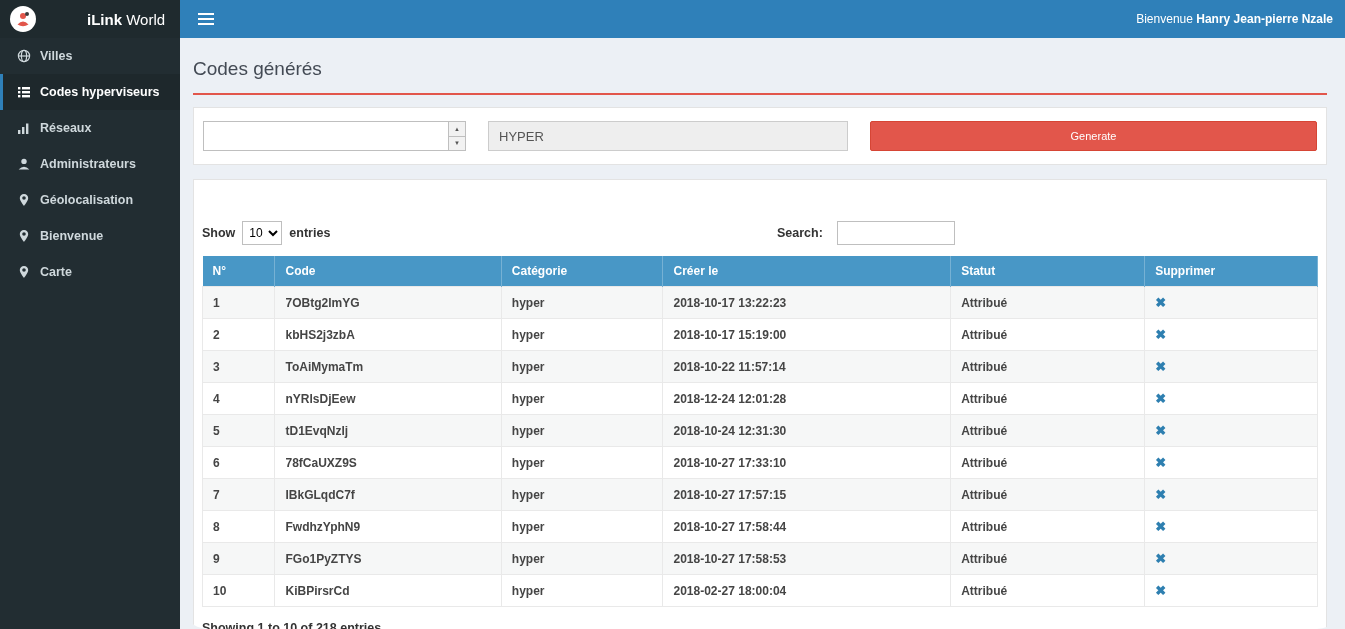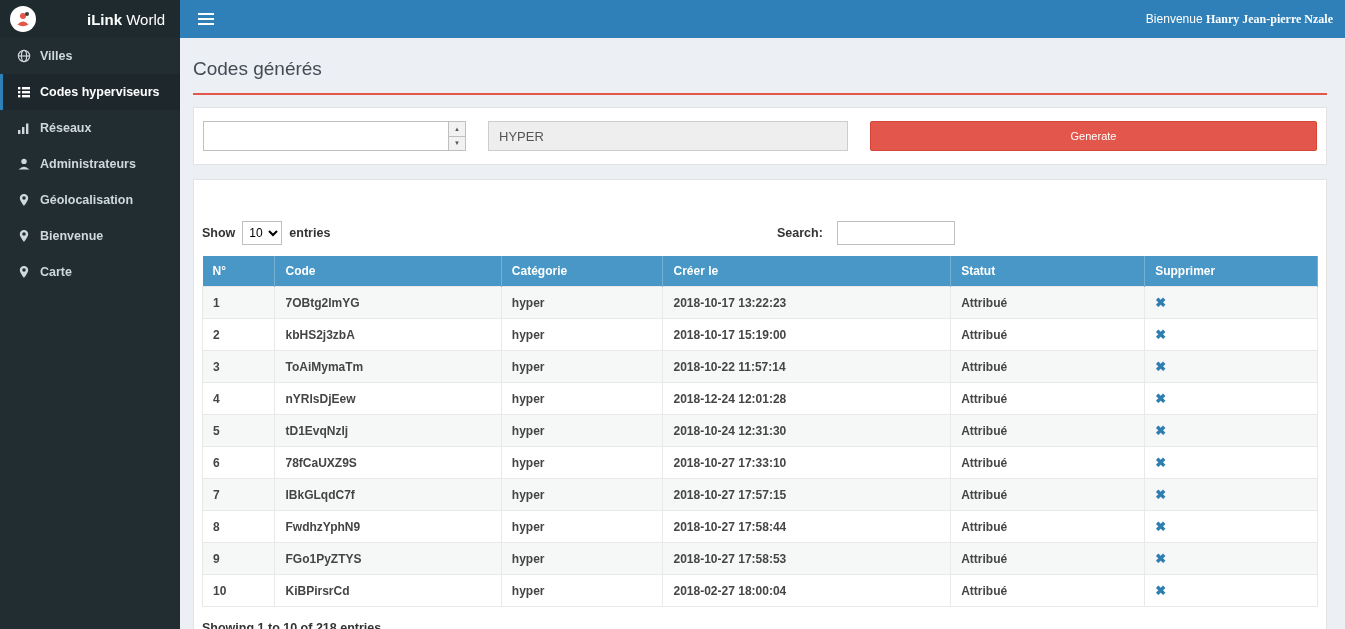--- a/index.html
+++ b/index.html
@@ -16,28 +16,28 @@
   
   .topbar{position:absolute;top:0;left:0;right:0;height:38px;display:flex;}
   .logo{width:180px;height:38px;background:#1f2a2e;display:flex;align-items:center;padding-left:10px;gap:8px;flex:0 0 180px;}
   .logo-badge{width:26px;height:26px;border-radius:50%;background:#fff;display:flex;align-items:center;justify-content:center;flex:0 0 26px;}
   .logo-text{color:#fff;font-size:15px;margin-left:43px;}
   .logo-text b{font-weight:bold;}
   .navbar{flex:1;background:var(--topbar);display:flex;align-items:center;justify-content:space-between;padding:0 12px 0 14px;}
   .hamburger{display:flex;flex-direction:column;gap:3px;cursor:pointer;padding:4px;}
   .hamburger span{display:block;width:16px;height:2px;background:#fff;}
   .welcome{color:#fff;font-size:12px;}
-  .welcome b{font-weight:bold;font-family:Liberation Serif, serif;}
+  .welcome b{font-weight:bold;}
   
   .sidebar{position:absolute;top:38px;left:0;bottom:0;width:180px;background:var(--sidebar);}
   .side-item{display:flex;align-items:center;gap:9px;padding:11px 14px;color:#cfd8dc;font-size:12.5px;font-weight:bold;cursor:pointer;border-left:3px solid transparent;}
   .side-item svg{flex:0 0 14px;}
   .side-item.active{background:var(--sidebar-active);color:#fff;border-left:3px solid var(--topbar);}
   
-  .content{position:absolute;top:38px;left:180px;right:0;bottom:0;padding:0 18px 0 13px;overflow:hidden;}
+  .content{position:absolute;top:38px;left:180px;right:0;bottom:0;padding:0 18px 0 13px;overflow:hidden;border-radius:28px;}
   .page-title{font-size:19px;font-weight:normal;color:#434a54;margin:20px 0 13px 0;}
   .red-hr{border:none;border-top:2px solid var(--accent_red);margin:0 0 12px 0;}
   .panel{background:#fff;border:1px solid #e3e3e3;}
   .panel.form-panel{padding:13px 9px;display:flex;gap:22px;align-items:center;}
   
   .spin-wrap{width:263px;height:30px;border:1px solid #bfbfbf;background:#fff;display:flex;}
   .spin-wrap input{flex:1;border:none;outline:none;font-size:13px;padding:0 8px;font-family:"Liberation Sans",sans-serif;}
   .spin-btns{width:17px;border-left:1px solid #bfbfbf;display:flex;flex-direction:column;}
   .spin-btns div{flex:1;display:flex;align-items:center;justify-content:center;font-size:6px;color:#555;background:#f2f2f2;cursor:pointer;}
   .spin-btns div:first-child{border-bottom:1px solid #bfbfbf;}

